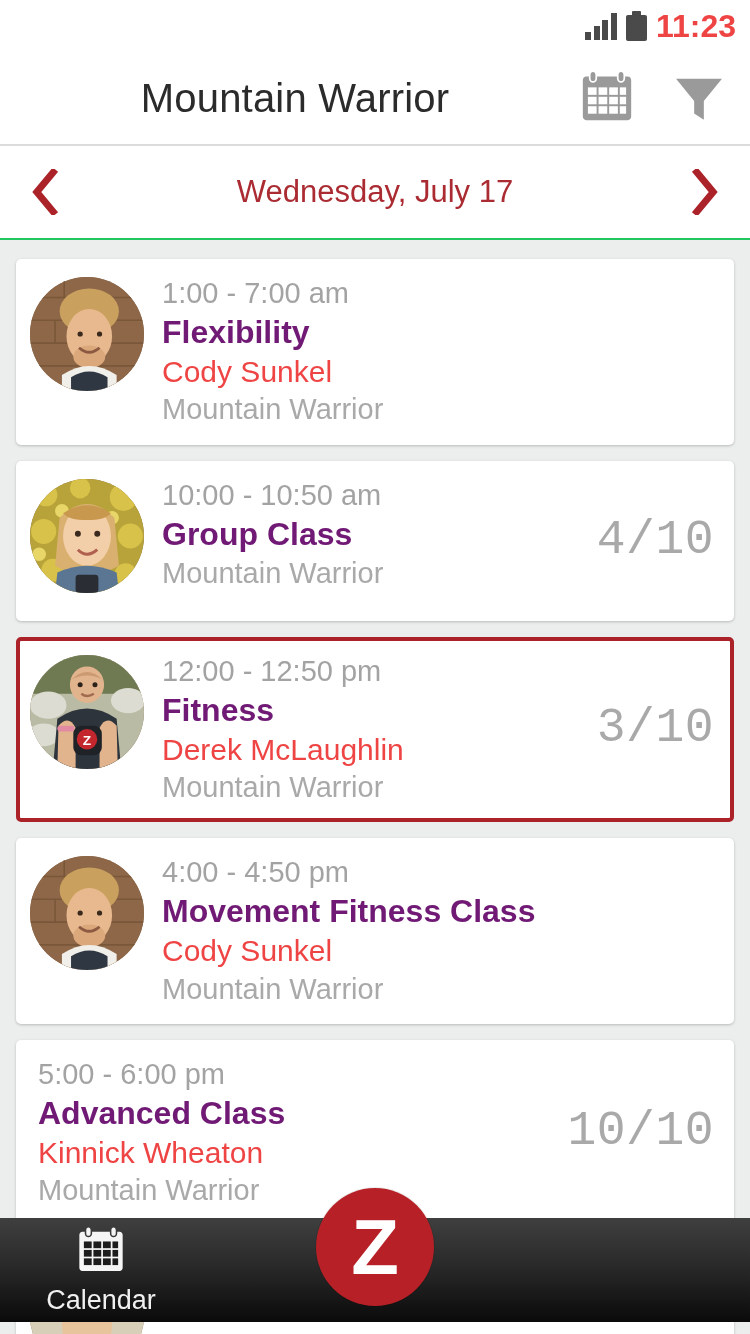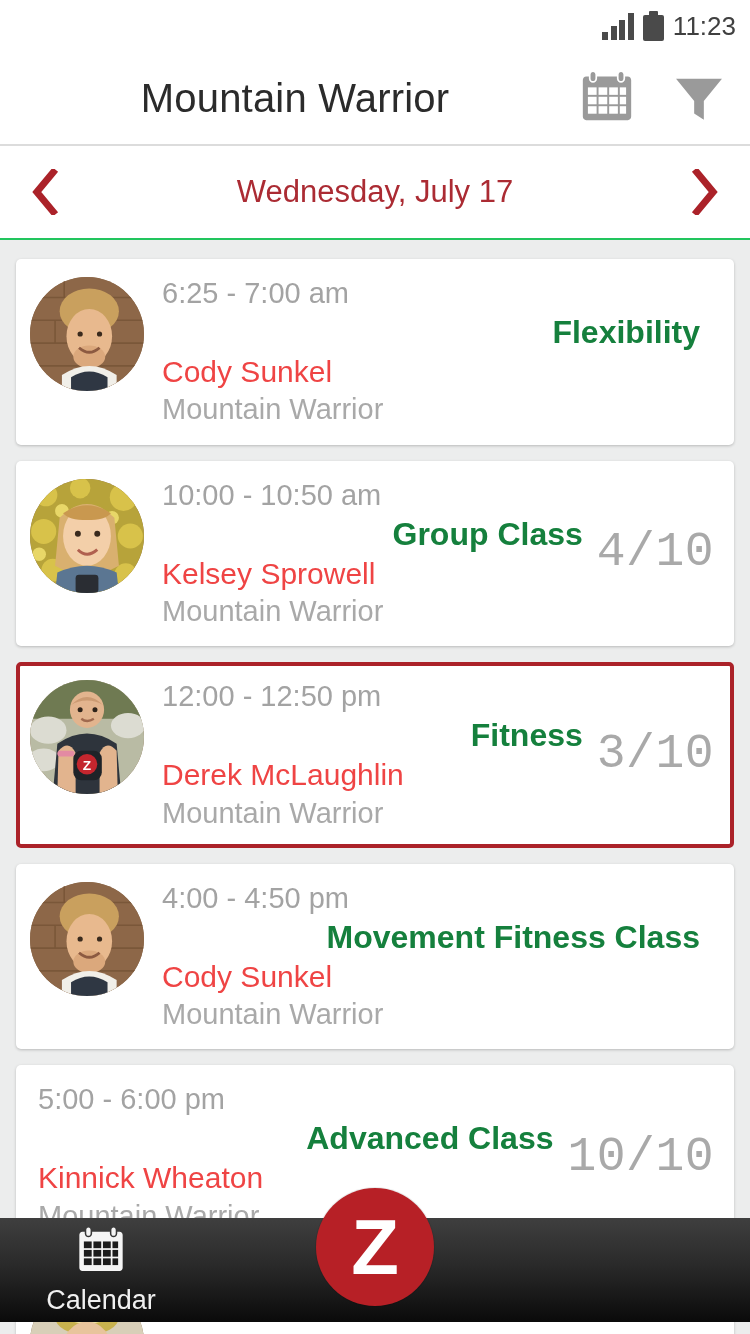--- a/index.html
+++ b/index.html
@@ -19,21 +19,21 @@
   }
   .signal { display:flex; align-items:flex-end; gap:2.5px; height:28px; }
   .signal i { display:block; width:6px; background:#4a4a4a; }
   .signal i:nth-child(1){ height:8px; }
   .signal i:nth-child(2){ height:14px; }
   .signal i:nth-child(3){ height:20px; }
   .signal i:nth-child(4){ height:27px; }
   .battery { position:relative; width:21px; height:30px; }
   .battery .body { position:absolute; bottom:0; left:0; width:21px; height:26px; background:#4a4a4a; border-radius:2px; }
   .battery .cap  { position:absolute; top:0; left:6px; width:9px; height:5px; background:#4a4a4a; border-radius:1px 1px 0 0; }
-  .clock { font-size:26px; color:#404040; letter-spacing:0px; line-height:1; font-weight:400; }
+  .clock { font-size:32px; color:#ef4444; letter-spacing:0px; line-height:1; font-weight:700; }
 
   
   .header {
     height:94px; background:#ffffff;
     display:flex; align-items:center;
     border-bottom:2px solid #dcdcdc;
     position:relative;
   }
   .header-title {
     position:absolute; left:0; right:0; text-align:center;
@@ -65,21 +65,21 @@
   .card.selected { border:4px solid #ab2229; padding:10px 16px 12px 10px; box-shadow:none; }
   .avatar {
     width:114px; height:114px; border-radius:50%;
     flex:0 0 114px; margin-right:18px; margin-top:4px;
     overflow:hidden; position:relative;
     background:#8a6a4d;
   }
   .avatar svg { display:block; width:100%; height:100%; }
   .card-body { flex:1; min-width:0; padding-top:2px; }
   .c-time   { font-size:29px; color:#a3a3a3; line-height:1.28; }
-  .c-title  { font-size:32px; color:#15803d; font-weight:bold; line-height:1.28;text-align:right; }
+  .c-title  { font-size:32px; color:#701a75; font-weight:bold; line-height:1.28; }
   .c-coach  { font-size:30px; color:#ef4444; line-height:1.28; }
   .c-studio { font-size:29px; color:#a9a9a9; line-height:1.28; }
   .c-cap {
     flex:0 0 auto; align-self:center; font-size:48px;
     color:#a9a9a9; font-weight:300; letter-spacing:0.5px;
     padding-left:14px; white-space:nowrap;font-family:Liberation Mono, monospace;
   }
   .card.noavatar { padding-left:22px; }
 
   
@@ -185,21 +185,21 @@
           <ellipse cx="52" cy="52" rx="20" ry="24" fill="#e8b98e"></ellipse>
           <ellipse cx="52" cy="70" rx="14" ry="10" fill="#dba87c"></ellipse>
           <path d="M28 86 Q52 70 76 86 L76 100 L28 100 Z" fill="#f1efe9"></path>
           <path d="M36 88 Q52 78 68 88 L68 100 L36 100 Z" fill="#2f3743"></path>
           <circle cx="44" cy="50" r="2.3" fill="#3a2a1d"></circle>
             <circle cx="61" cy="50" r="2.3" fill="#3a2a1d"></circle>
           <path d="M43 62 Q52 70 61 62" stroke="#8c5a41" stroke-width="2.4" fill="none"></path>
         </svg>
       </div>
       <div class="card-body">
-        <div class="c-time">6:25 - 7:00 am</div>
+        <div class="c-time">1:00 - 7:00 am</div>
         <div class="c-title">Flexibility</div>
         <div class="c-coach">Cody Sunkel</div>
         <div class="c-studio">Mountain Warrior</div>
       </div>
       <div class="c-cap"></div>
     </div>
 
     <div class="card">
       <div class="avatar">
         <svg viewBox="0 0 100 100" preserveAspectRatio="xMidYMid slice">
@@ -224,21 +224,20 @@
           <circle cx="42" cy="48" r="2.6" fill="#3a2a1d"></circle>
             <circle cx="59" cy="48" r="2.6" fill="#3a2a1d"></circle>
           <path d="M42 62 Q50 70 59 62" stroke="#b0604f" stroke-width="2.6" fill="none"></path>
           <path d="M24 82 Q50 70 76 82 L78 100 L22 100 Z" fill="#5b7692"></path>
           <rect x="40" y="84" width="20" height="16" rx="3" fill="#2a2d33"></rect>
         </svg>
       </div>
       <div class="card-body">
         <div class="c-time">10:00 - 10:50 am</div>
         <div class="c-title">Group Class</div>
-        <div class="c-coach">Kelsey Sprowell</div>
         <div class="c-studio">Mountain Warrior</div>
       </div>
       <div class="c-cap">4/10</div>
     </div>
 
     <div class="card selected">
       <div class="avatar">
         <svg viewBox="0 0 100 100" preserveAspectRatio="xMidYMid slice">
           <rect width="100" height="100" fill="#b9bba4"></rect>
           <rect y="0" width="100" height="34" fill="#6f7a52"></rect>

